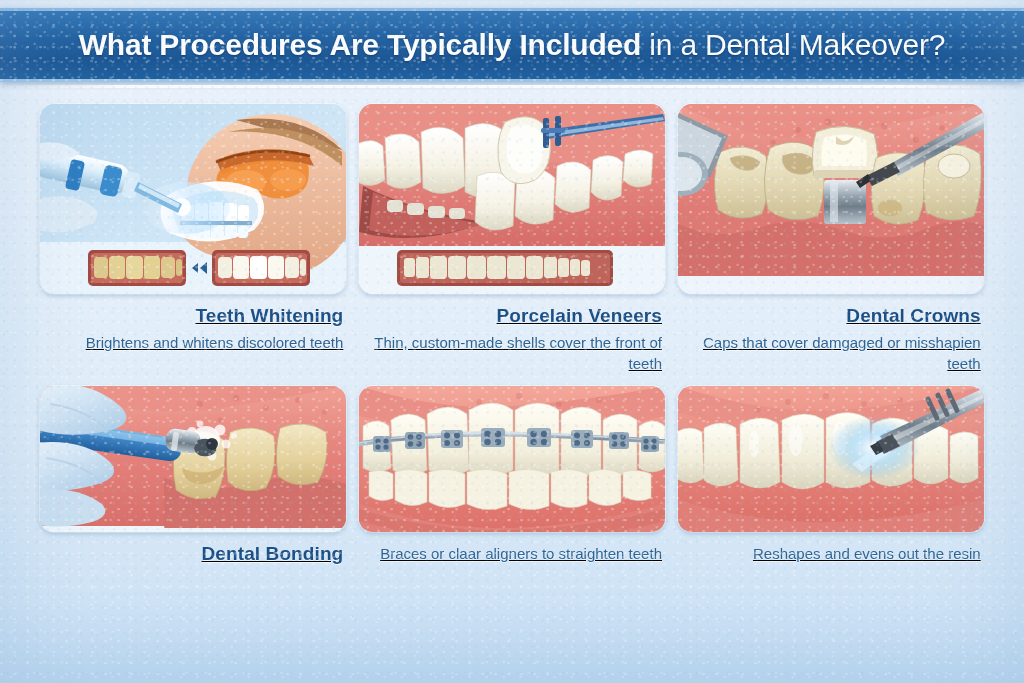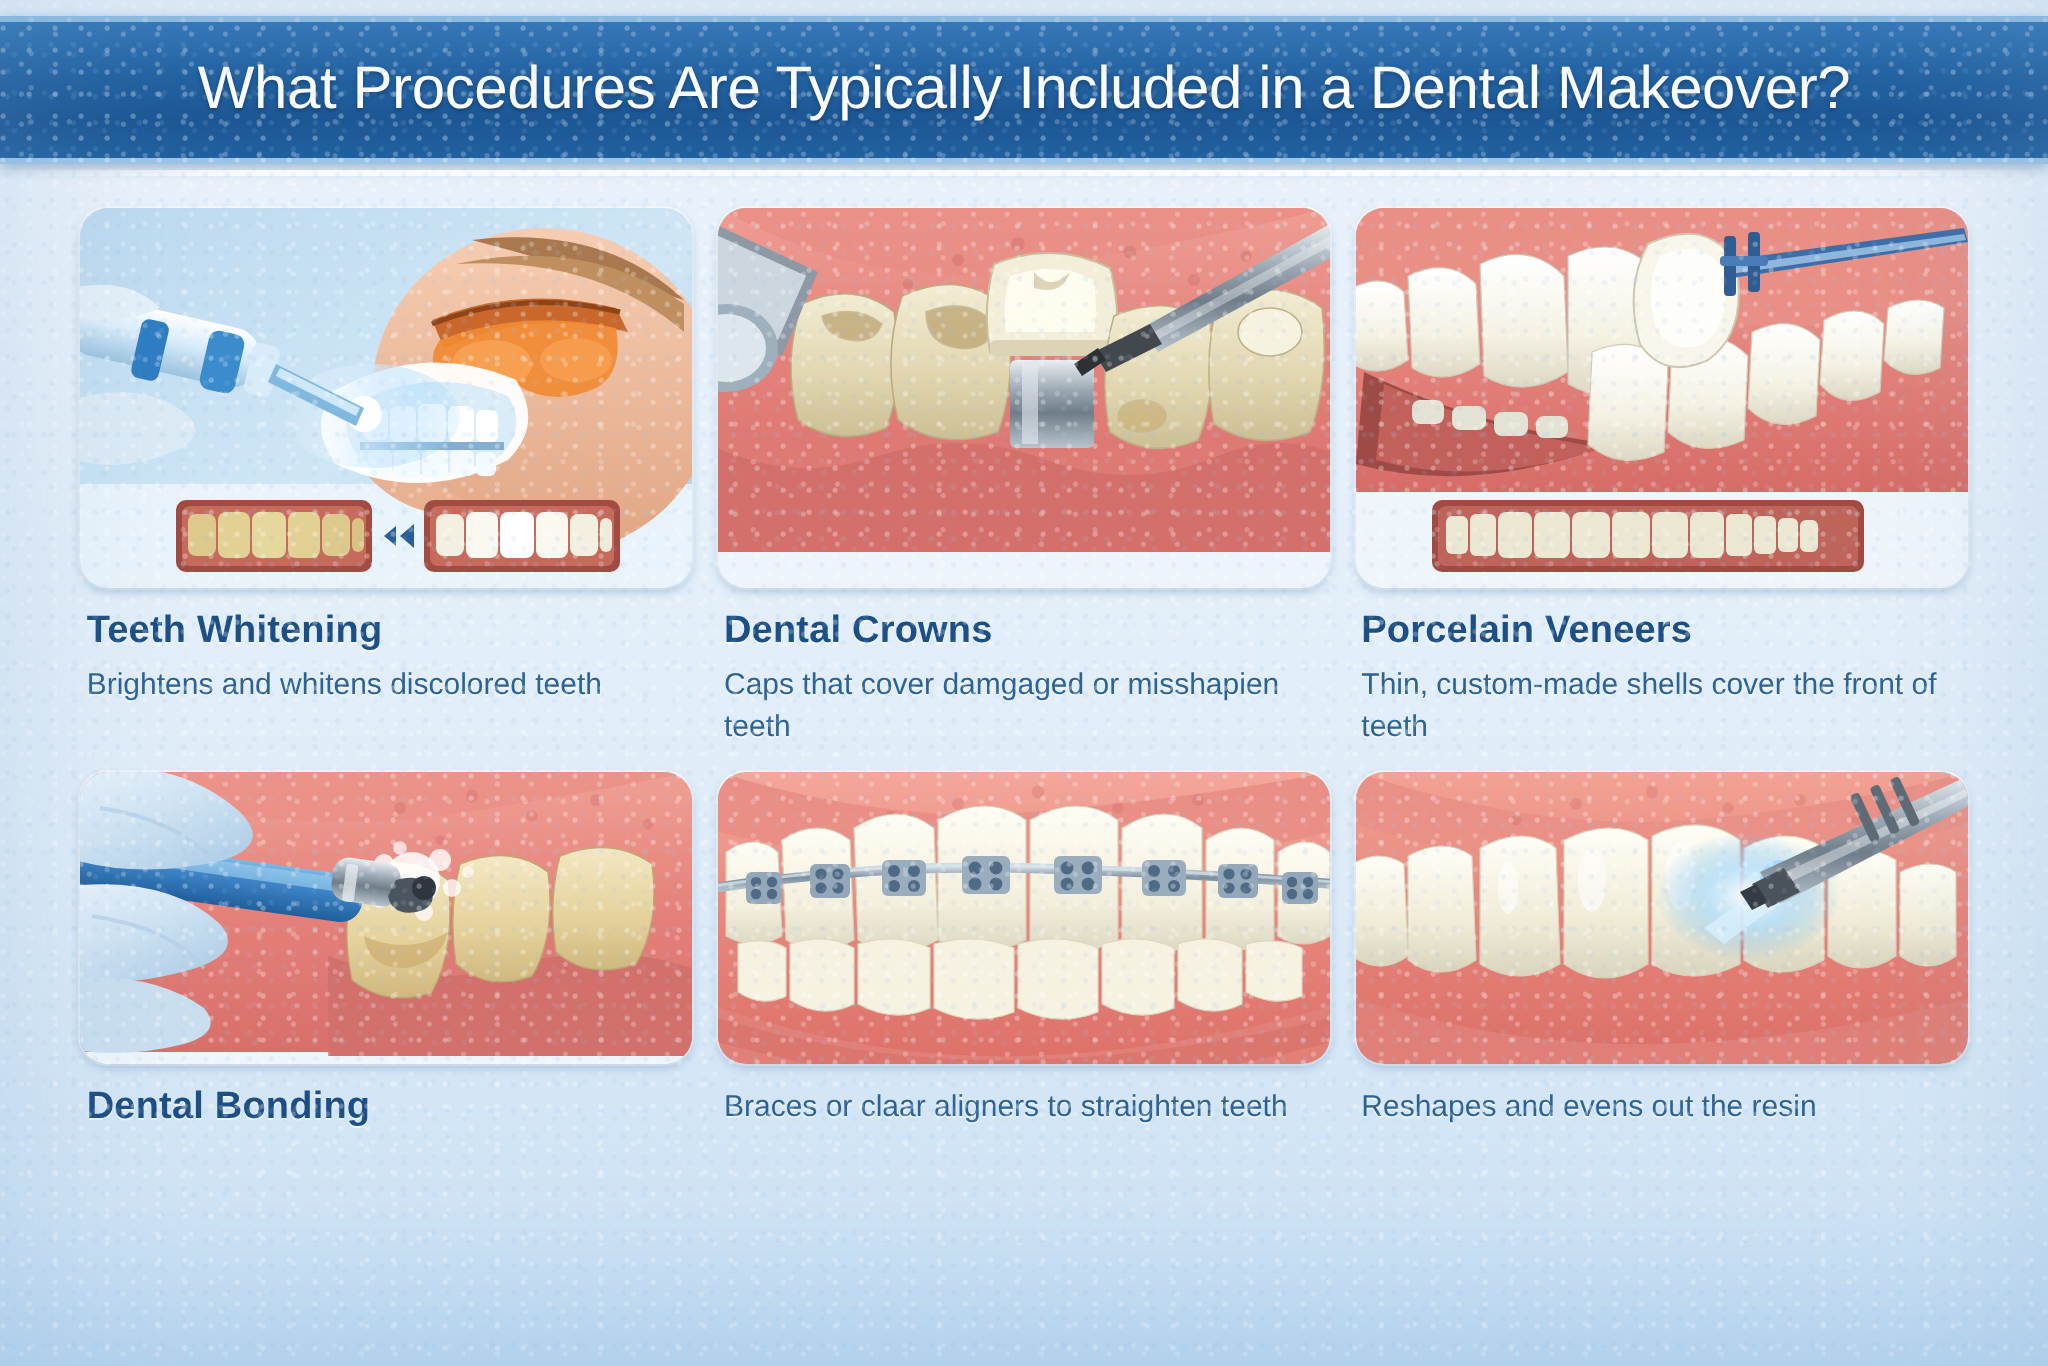--- a/index.html
+++ b/index.html
@@ -37,38 +37,38 @@
     box-shadow:0 2px 6px rgba(30,70,120,.35);
   }
   .header::after{
     content:"";position:absolute;left:0;right:0;bottom:-9px;height:3px;
     background:linear-gradient(90deg,rgba(255,255,255,0) 0%,rgba(255,255,255,.85) 12%,rgba(255,255,255,.9) 88%,rgba(255,255,255,0) 100%);
   }
   .title{
     color:#ffffff;font-size:30px;letter-spacing:-.2px;white-space:nowrap;
     text-shadow:0 1px 2px rgba(10,40,80,.55);
   }
-  .title .strong{font-weight:normal;}
+  .title .strong{font-weight:bold;}
   .title .light{font-weight:normal;}
 
   
   .grid{
     position:absolute;left:40px;top:104px;width:944px;height:555px;
     display:grid;grid-template-columns:repeat(3,1fr);
     grid-template-rows:272px 272px;column-gap:12px;row-gap:10px;
   }
   .card{position:relative;display:flex;flex-direction:column;align-items:center;}
   .thumb{
     position:relative;width:306px;height:190px;border-radius:14px;overflow:hidden;
     background:#f2f7fc;
     box-shadow:0 2px 5px rgba(60,110,160,.30), 0 0 0 1px rgba(255,255,255,.75);
   }
   .card.short .thumb{height:146px;}
   .thumb svg{display:block;width:100%;height:100%;}
-  .cap{width:300px;text-align:left;margin-top:11px;}
+  .cap{width:300px;text-align:right;margin-top:11px;text-decoration:underline;}
   .cap h3{
     margin:0 0 5px 0;font-size:19px;font-weight:bold;color:#1c4f85;
     letter-spacing:.1px;text-shadow:0 1px 0 rgba(255,255,255,.6);
   }
   .cap p{
     margin:0;font-size:15px;line-height:1.42;color:#2d6393;
     text-shadow:0 1px 0 rgba(255,255,255,.55);
   }
 </style>
 </head>
@@ -188,104 +188,20 @@
               <rect x="228" y="152" width="16" height="23" rx="4" fill="#faf8ef"></rect>
               <rect x="245" y="153" width="14" height="21" rx="4" fill="#f3f0e2"></rect>
               <rect x="260" y="155" width="6" height="17" rx="3" fill="#eeebdb"></rect>
             </g>
           </g>
         </svg>
       </div>
       <div class="cap">
         <h3>Teeth Whitening</h3>
         <p>Brightens and whitens discolored teeth</p>
-      </div>
-    </div>
-
-    <div class="card">
-      <div class="thumb">
-        <svg viewBox="0 0 306 190" preserveAspectRatio="xMidYMid slice">
-          <defs>
-            <linearGradient id="gum3" x1="0" y1="0" x2="0" y2="1">
-              <stop offset="0" stop-color="#ef9d93"></stop>
-                <stop offset=".45" stop-color="#e2817a"></stop>
-                <stop offset="1" stop-color="#d96d68"></stop>
-            </linearGradient>
-            <linearGradient id="metal" x1="0" y1="0" x2="0" y2="1">
-              <stop offset="0" stop-color="#e9eef2"></stop>
-                <stop offset=".35" stop-color="#9aa7b2"></stop>
-                <stop offset=".6" stop-color="#6f7d89"></stop>
-                <stop offset="1" stop-color="#b9c4cd"></stop>
-            </linearGradient>
-            <linearGradient id="molar" x1="0" y1="0" x2="0" y2="1">
-              <stop offset="0" stop-color="#f2ecd3"></stop>
-                <stop offset=".55" stop-color="#e2d7b2"></stop>
-                <stop offset="1" stop-color="#cdbf94"></stop>
-            </linearGradient>
-          </defs>
-          <rect width="306" height="190" fill="#edf4fb"></rect>
-          <rect y="0" width="306" height="172" fill="url(#gum3)"></rect>
-
-          <path d="M0 0 q80 44 160 30 q72 -12 146 -30 l0 -2 l-306 0 z" fill="#e98d84" opacity=".8"></path>
-          <g opacity=".28" fill="#c35d58">
-            <circle cx="120" cy="26" r="3"></circle>
-              <circle cx="150" cy="18" r="3.4"></circle>
-              <circle cx="178" cy="30" r="3"></circle>
-            <circle cx="206" cy="22" r="3.2"></circle>
-              <circle cx="95" cy="38" r="2.6"></circle>
-              <circle cx="238" cy="36" r="3"></circle>
-            <circle cx="264" cy="24" r="2.8"></circle>
-              <circle cx="140" cy="44" r="2.6"></circle>
-          </g>
-
-          <path d="M0 104 q26 22 54 2 q26 24 54 0 q26 24 56 0 q26 24 54 0 q26 22 52 2 l0 60 l-270 0 z" fill="#dd7a73"></path>
-          <path d="M0 120 q40 18 80 4 q42 -14 84 2 q44 16 86 -2 q30 -12 56 -2 l0 48 l-306 0 z" fill="#d4706b"></path>
-
-          <g stroke="#b9ab82" stroke-width=".8">
-            <path d="M42 48 q26 -12 46 4 q6 34 -4 58 q-24 10 -44 -4 q-8 -30 2 -58 z" fill="url(#molar)"></path>
-            <path d="M52 54 q18 -6 30 4 q-4 10 -16 8 q-12 -2 -14 -12 z" fill="#b89f6a" opacity=".7"></path>
-            <path d="M92 44 q30 -14 52 6 q6 36 -4 62 q-28 10 -50 -6 q-8 -32 2 -62 z" fill="url(#molar)"></path>
-            <path d="M104 52 q22 -8 34 6 q-2 14 -18 12 q-16 -2 -16 -18 z" fill="#b89f6a" opacity=".7"></path>
-          </g>
-
-          <rect x="146" y="76" width="42" height="44" rx="3" fill="url(#metal)"></rect>
-          <rect x="152" y="78" width="8" height="40" fill="#e6ecf1" opacity=".6"></rect>
-
-          <g>
-            <path d="M138 28 q30 -12 58 2 q6 22 2 42 l-62 0 q-4 -22 2 -44 z" fill="#f3eeda" stroke="#c9bf9a" stroke-width="1"></path>
-            <path d="M146 34 q24 -8 42 2 q2 14 0 26 l-44 0 q-2 -16 2 -28 z" fill="#fffdf2" opacity=".85"></path>
-            <path d="M158 32 q8 10 18 0 q-4 12 -18 8 z" fill="#c9b98d" opacity=".6"></path>
-            <rect x="136" y="66" width="62" height="8" rx="3" fill="#ddd4b6"></rect>
-          </g>
-
-          <g stroke="#bfb087" stroke-width=".8">
-            <path d="M198 54 q28 -12 48 4 q4 34 -6 58 q-24 10 -44 -4 q-6 -30 2 -58 z" fill="url(#molar)"></path>
-            <path d="M250 46 q30 -12 52 4 q4 36 -6 62 q-26 10 -48 -4 q-6 -32 2 -62 z" fill="url(#molar)"></path>
-            <ellipse cx="276" cy="62" rx="16" ry="12" fill="#f6f2e0"></ellipse>
-            <ellipse cx="212" cy="104" rx="12" ry="8" fill="#c9ad72" opacity=".6"></ellipse>
-          </g>
-
-          <g>
-            <path d="M306 8 l-94 52 l8 12 l92 -50 z" fill="url(#metal)"></path>
-            <path d="M306 14 l-92 50 l2 4 l92 -50 z" fill="#ffffff" opacity=".35"></path>
-            <path d="M216 58 l-28 14 l6 10 l28 -14 z" fill="#43484e"></path>
-            <path d="M190 70 l-12 8 l4 6 l12 -8 z" fill="#2c3136"></path>
-          </g>
-
-          <g>
-            <path d="M-6 6 l56 26 l-18 42 l-54 -26 z" fill="#8d9aa6"></path>
-            <path d="M-4 12 l48 22 l-14 32 l-48 -22 z" fill="#ccd6de"></path>
-            <ellipse cx="4" cy="70" rx="26" ry="22" fill="#9fb0bd"></ellipse>
-            <ellipse cx="4" cy="70" rx="20" ry="17" fill="#dde6ec"></ellipse>
-          </g>
-        </svg>
-      </div>
-      <div class="cap">
-        <h3>Dental Crowns</h3>
-        <p>Caps that cover damgaged or misshapien teeth</p>
       </div>
     </div>
 
     <div class="card">
       <div class="thumb">
         <svg viewBox="0 0 306 190" preserveAspectRatio="xMidYMid slice">
           <defs>
             <linearGradient id="gum2" x1="0" y1="0" x2="0" y2="1">
               <stop offset="0" stop-color="#f0a79c"></stop>
                 <stop offset=".5" stop-color="#e4847c"></stop>
@@ -359,20 +275,104 @@
             </g>
           </g>
         </svg>
       </div>
       <div class="cap">
         <h3>Porcelain Veneers</h3>
         <p>Thin, custom-made shells cover the front of teeth</p>
       </div>
     </div>
 
+    <div class="card">
+      <div class="thumb">
+        <svg viewBox="0 0 306 190" preserveAspectRatio="xMidYMid slice">
+          <defs>
+            <linearGradient id="gum3" x1="0" y1="0" x2="0" y2="1">
+              <stop offset="0" stop-color="#ef9d93"></stop>
+                <stop offset=".45" stop-color="#e2817a"></stop>
+                <stop offset="1" stop-color="#d96d68"></stop>
+            </linearGradient>
+            <linearGradient id="metal" x1="0" y1="0" x2="0" y2="1">
+              <stop offset="0" stop-color="#e9eef2"></stop>
+                <stop offset=".35" stop-color="#9aa7b2"></stop>
+                <stop offset=".6" stop-color="#6f7d89"></stop>
+                <stop offset="1" stop-color="#b9c4cd"></stop>
+            </linearGradient>
+            <linearGradient id="molar" x1="0" y1="0" x2="0" y2="1">
+              <stop offset="0" stop-color="#f2ecd3"></stop>
+                <stop offset=".55" stop-color="#e2d7b2"></stop>
+                <stop offset="1" stop-color="#cdbf94"></stop>
+            </linearGradient>
+          </defs>
+          <rect width="306" height="190" fill="#edf4fb"></rect>
+          <rect y="0" width="306" height="172" fill="url(#gum3)"></rect>
+
+          <path d="M0 0 q80 44 160 30 q72 -12 146 -30 l0 -2 l-306 0 z" fill="#e98d84" opacity=".8"></path>
+          <g opacity=".28" fill="#c35d58">
+            <circle cx="120" cy="26" r="3"></circle>
+              <circle cx="150" cy="18" r="3.4"></circle>
+              <circle cx="178" cy="30" r="3"></circle>
+            <circle cx="206" cy="22" r="3.2"></circle>
+              <circle cx="95" cy="38" r="2.6"></circle>
+              <circle cx="238" cy="36" r="3"></circle>
+            <circle cx="264" cy="24" r="2.8"></circle>
+              <circle cx="140" cy="44" r="2.6"></circle>
+          </g>
+
+          <path d="M0 104 q26 22 54 2 q26 24 54 0 q26 24 56 0 q26 24 54 0 q26 22 52 2 l0 60 l-270 0 z" fill="#dd7a73"></path>
+          <path d="M0 120 q40 18 80 4 q42 -14 84 2 q44 16 86 -2 q30 -12 56 -2 l0 48 l-306 0 z" fill="#d4706b"></path>
+
+          <g stroke="#b9ab82" stroke-width=".8">
+            <path d="M42 48 q26 -12 46 4 q6 34 -4 58 q-24 10 -44 -4 q-8 -30 2 -58 z" fill="url(#molar)"></path>
+            <path d="M52 54 q18 -6 30 4 q-4 10 -16 8 q-12 -2 -14 -12 z" fill="#b89f6a" opacity=".7"></path>
+            <path d="M92 44 q30 -14 52 6 q6 36 -4 62 q-28 10 -50 -6 q-8 -32 2 -62 z" fill="url(#molar)"></path>
+            <path d="M104 52 q22 -8 34 6 q-2 14 -18 12 q-16 -2 -16 -18 z" fill="#b89f6a" opacity=".7"></path>
+          </g>
+
+          <rect x="146" y="76" width="42" height="44" rx="3" fill="url(#metal)"></rect>
+          <rect x="152" y="78" width="8" height="40" fill="#e6ecf1" opacity=".6"></rect>
+
+          <g>
+            <path d="M138 28 q30 -12 58 2 q6 22 2 42 l-62 0 q-4 -22 2 -44 z" fill="#f3eeda" stroke="#c9bf9a" stroke-width="1"></path>
+            <path d="M146 34 q24 -8 42 2 q2 14 0 26 l-44 0 q-2 -16 2 -28 z" fill="#fffdf2" opacity=".85"></path>
+            <path d="M158 32 q8 10 18 0 q-4 12 -18 8 z" fill="#c9b98d" opacity=".6"></path>
+            <rect x="136" y="66" width="62" height="8" rx="3" fill="#ddd4b6"></rect>
+          </g>
+
+          <g stroke="#bfb087" stroke-width=".8">
+            <path d="M198 54 q28 -12 48 4 q4 34 -6 58 q-24 10 -44 -4 q-6 -30 2 -58 z" fill="url(#molar)"></path>
+            <path d="M250 46 q30 -12 52 4 q4 36 -6 62 q-26 10 -48 -4 q-6 -32 2 -62 z" fill="url(#molar)"></path>
+            <ellipse cx="276" cy="62" rx="16" ry="12" fill="#f6f2e0"></ellipse>
+            <ellipse cx="212" cy="104" rx="12" ry="8" fill="#c9ad72" opacity=".6"></ellipse>
+          </g>
+
+          <g>
+            <path d="M306 8 l-94 52 l8 12 l92 -50 z" fill="url(#metal)"></path>
+            <path d="M306 14 l-92 50 l2 4 l92 -50 z" fill="#ffffff" opacity=".35"></path>
+            <path d="M216 58 l-28 14 l6 10 l28 -14 z" fill="#43484e"></path>
+            <path d="M190 70 l-12 8 l4 6 l12 -8 z" fill="#2c3136"></path>
+          </g>
+
+          <g>
+            <path d="M-6 6 l56 26 l-18 42 l-54 -26 z" fill="#8d9aa6"></path>
+            <path d="M-4 12 l48 22 l-14 32 l-48 -22 z" fill="#ccd6de"></path>
+            <ellipse cx="4" cy="70" rx="26" ry="22" fill="#9fb0bd"></ellipse>
+            <ellipse cx="4" cy="70" rx="20" ry="17" fill="#dde6ec"></ellipse>
+          </g>
+        </svg>
+      </div>
+      <div class="cap">
+        <h3>Dental Crowns</h3>
+        <p>Caps that cover damgaged or misshapien teeth</p>
+      </div>
+    </div>
+
     <div class="card short">
       <div class="thumb">
         <svg viewBox="0 0 306 146" preserveAspectRatio="xMidYMid slice">
           <defs>
             <linearGradient id="gum4" x1="0" y1="0" x2="0" y2="1">
               <stop offset="0" stop-color="#f0a094"></stop>
                 <stop offset=".5" stop-color="#e4817a"></stop>
                 <stop offset="1" stop-color="#d86f6a"></stop>
             </linearGradient>
             <linearGradient id="glove" x1="0" y1="0" x2="1" y2="1">

